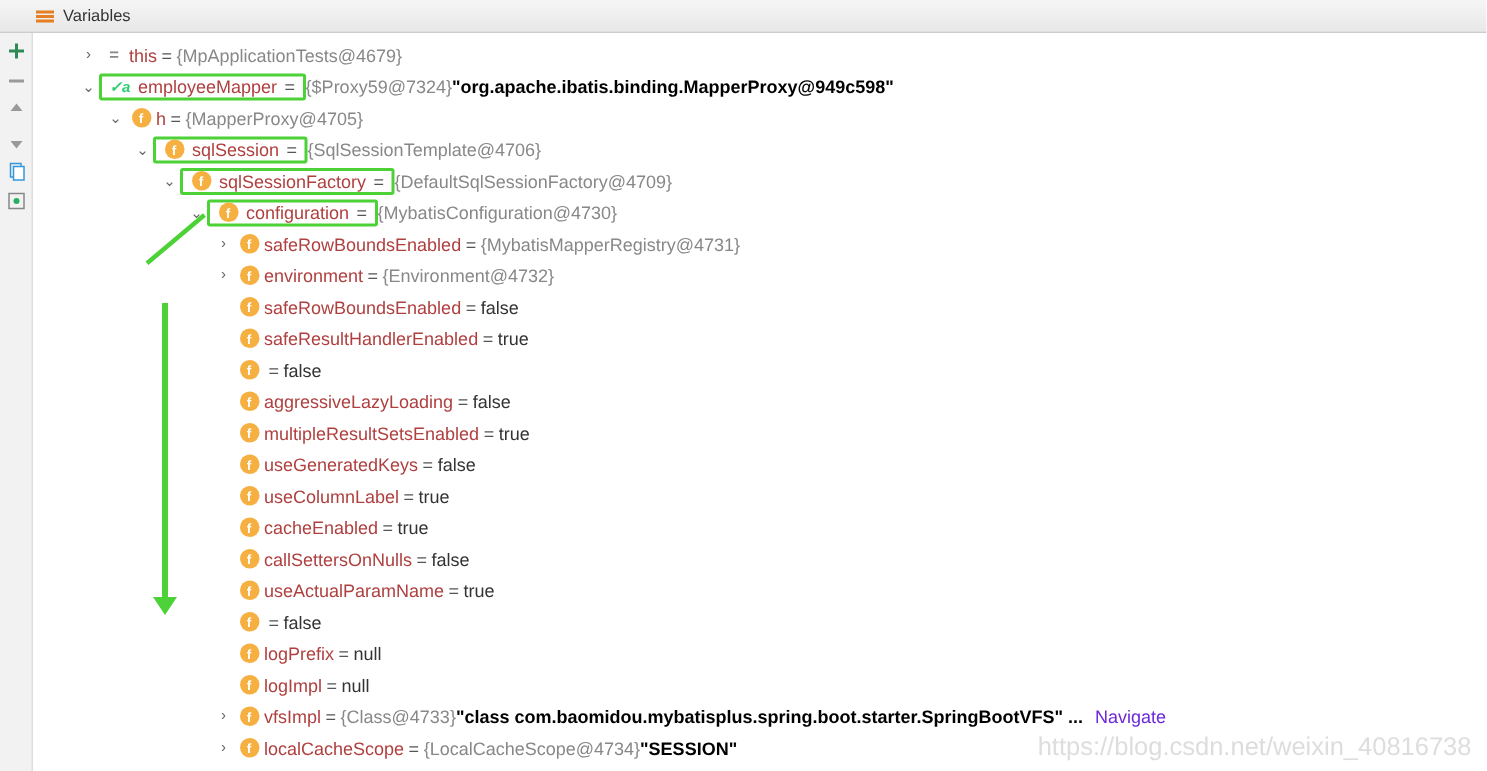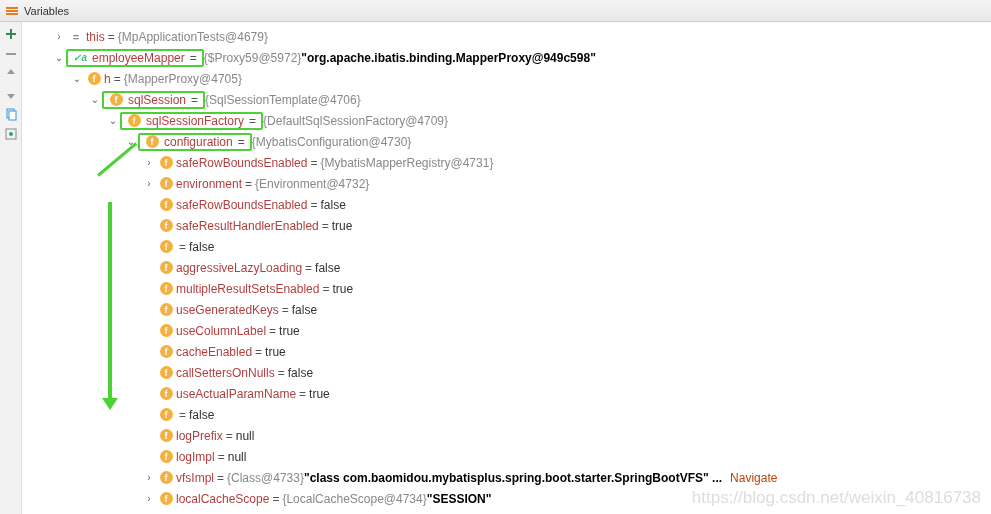--- a/index.html
+++ b/index.html
@@ -12,21 +12,21 @@
       height: 514px;
       overflow: hidden;
       position: relative;
     }
     .titlebar {
       height: 22px;
       background: linear-gradient(#f5f5f5, #e8e8e8);
       border-bottom: 1px solid #ccc;
       display: flex;
       align-items: center;
-      padding-left: 4px;
+      padding-left: 22px;
       font-size: 11px;
     }
     .titlebar .icon { width: 16px; height: 16px; display: flex; align-items: center; justify-content: center; margin-right: 4px; }
     .container { display: flex; height: calc(100% - 22px); }
     .sidebar {
       width: 22px;
       background: #f2f2f2;
       border-right: 1px solid #ddd;
       display: flex;
       flex-direction: column;
@@ -85,21 +85,21 @@
     }
     .check-icon {
       width: 13px; height: 13px;
       display: flex; align-items: center; justify-content: center;
       color: #2ecc71; font-size: 13px; font-style: italic; font-weight: bold;
     }
     .name { color: #b04040; }
     .sep { color: #555; margin: 0 3px; }
     .gray { color: #888; }
     .black { color: #000; font-weight: bold; }
-    .nav { color: #c2410c; margin-left: 8px; }
+    .nav { color: #6d28d9; margin-left: 8px; }
     .hl { border: 2px solid #4cd137; border-radius: 2px; padding: 0 2px; display: inline-flex; align-items: center; height: 18px; }
     .hl-inner { display: inline-flex; align-items: center; gap: 2px; }
     .green-arrow {
       position: absolute;
       left: 86px;
       top: 180px;
       width: 4px;
       height: 200px;
       background: #4cd137;
     }
@@ -199,21 +199,21 @@
         <span class="toggle">⌄</span>
         <span class="hl">
           <span class="hl-inner">
             <span class="node-icon">
               <span class="check-icon" style="font-size: 10px;">✓a</span>
             </span>
             <span class="name">employeeMapper</span>
             <span class="sep">=</span>
           </span>
         </span>
-        <span class="gray"> {$Proxy59@5972}</span>
+        <span class="gray"> {$Proxy59@7324}</span>
         <span class="black"> "org.apache.ibatis.binding.MapperProxy@949c598"</span>
       </div>
       <div class="row">
         <span class="indent" style="width: 48px;"></span>
         <span class="toggle">⌄</span>
         <span class="node-icon">
           <span class="field-icon">f</span>
         </span>
         <span class="name">h</span>
         <span class="sep">=</span>

